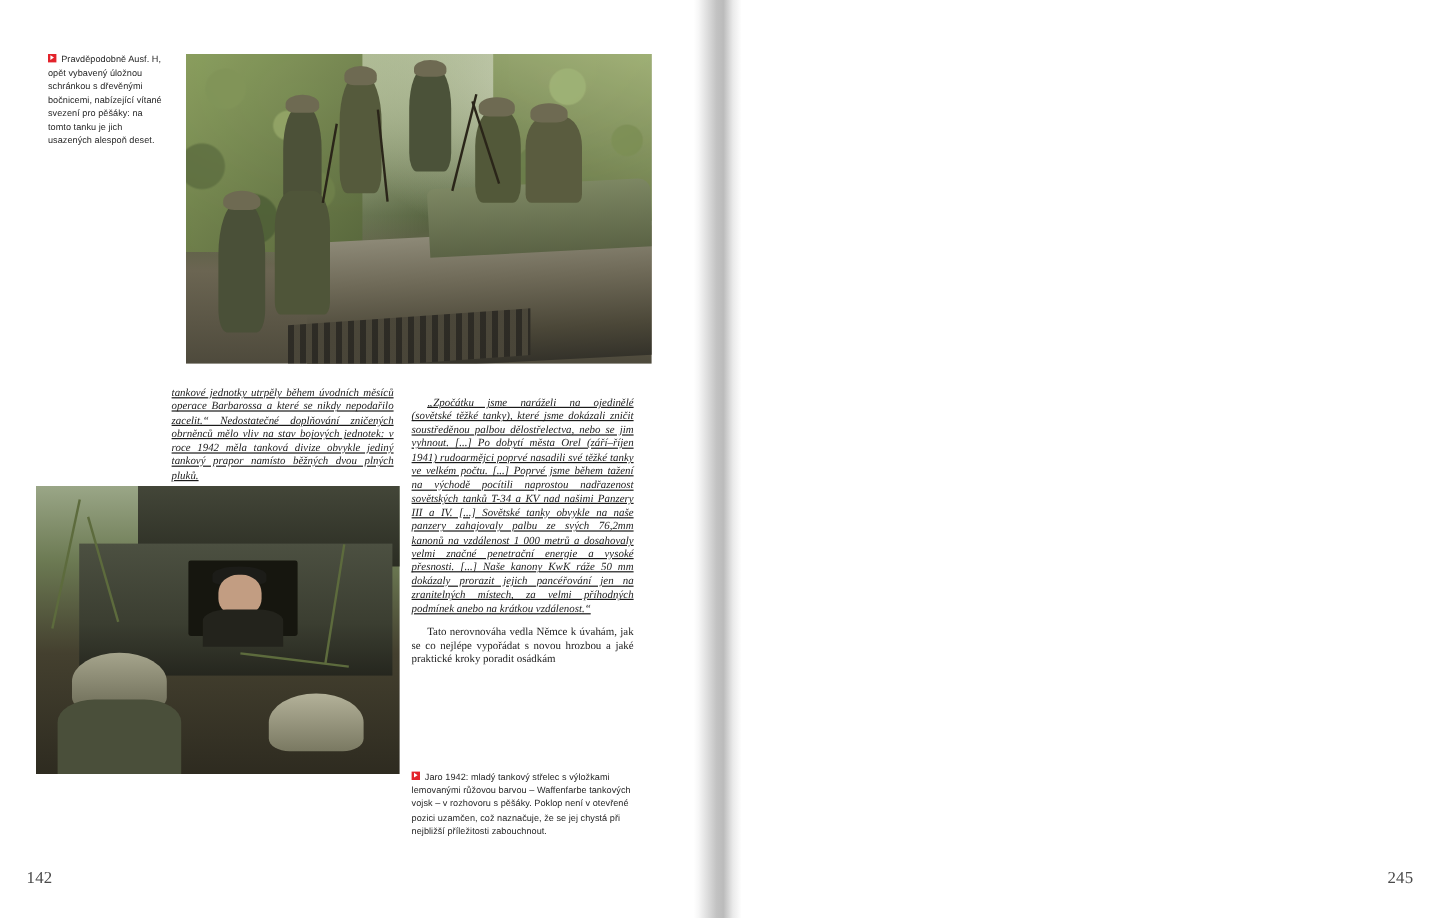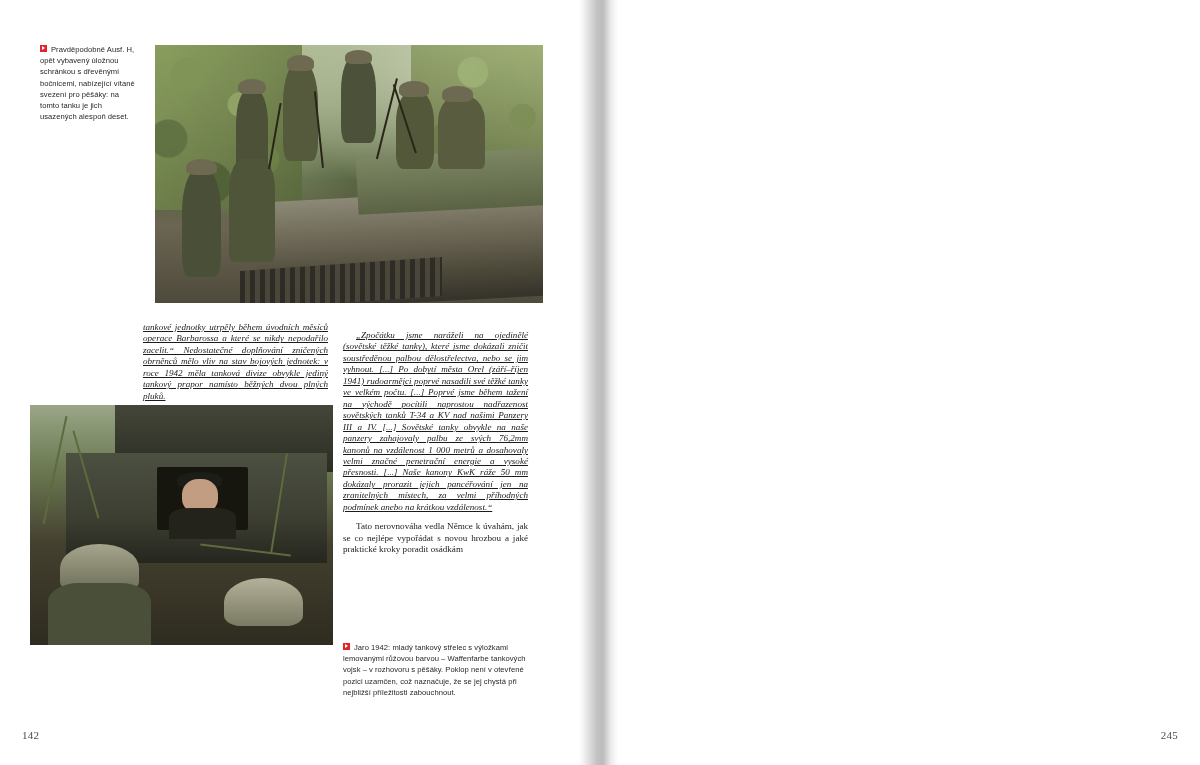--- a/index.html
+++ b/index.html
@@ -179,21 +179,21 @@
     border-radius:50% 50% 22% 22%;
   }
   #photo-commander-hatch .branch{
     position:absolute;background:#5d6b3d;
   }
 
   
   .folio{
     position:absolute;bottom:24px;
     font-family:"Liberation Serif",serif;
-    font-size:11px;color:#4a4a4a;letter-spacing:.02em;
+    font-size:14px;color:#4a4a4a;letter-spacing:.02em;
   }
   #folio-left{left:22px;}
   #folio-right{right:22px;}
 </style>
 </head>
 <body>
 
 <div class="spread">
 
   <div class="page page-left">

